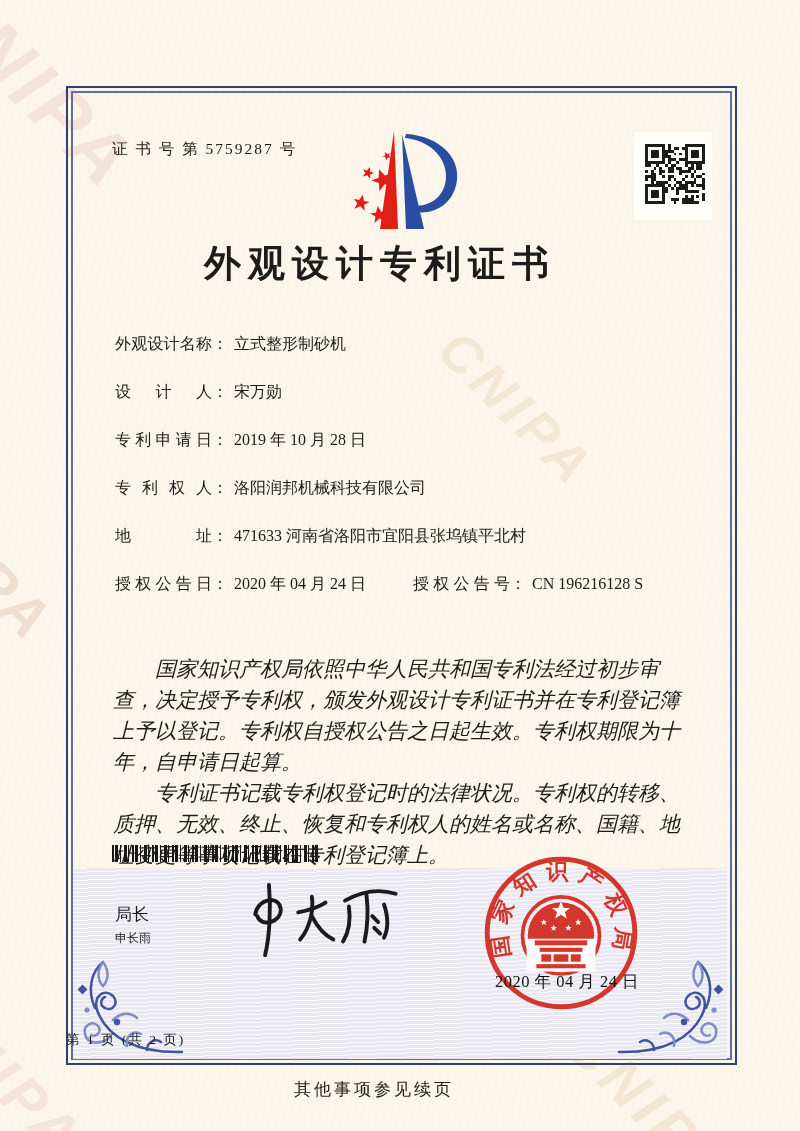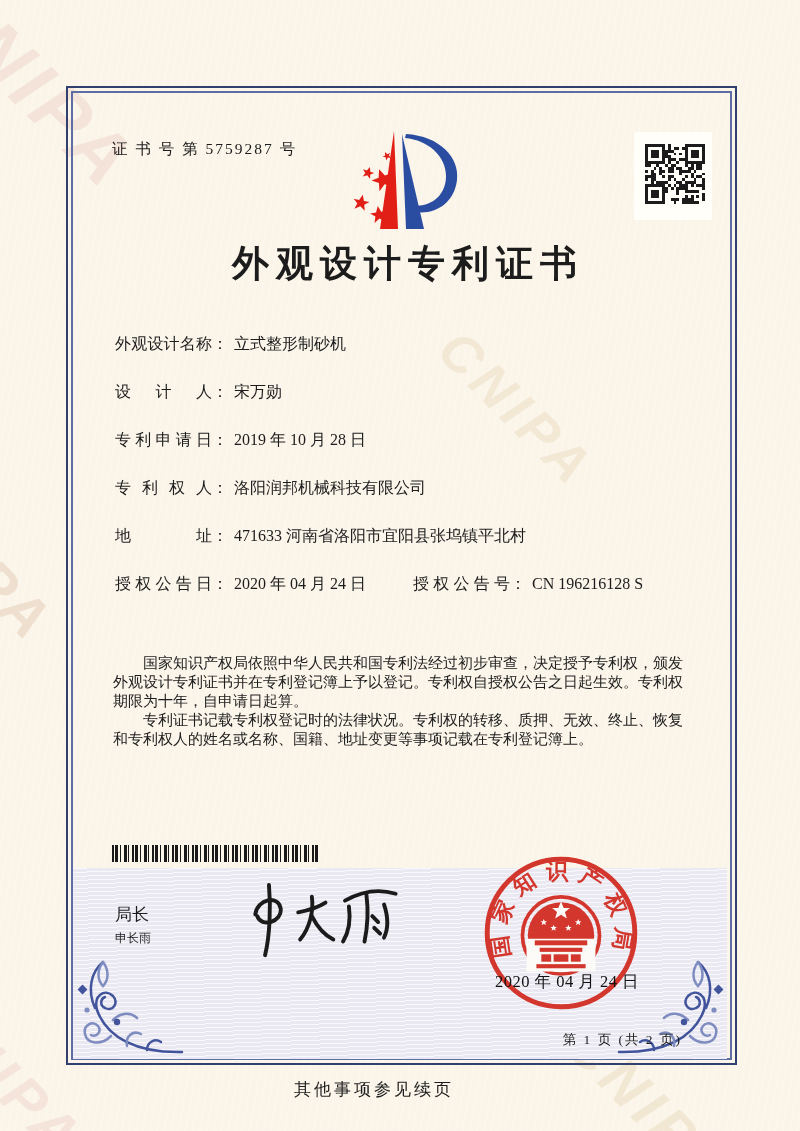--- a/index.html
+++ b/index.html
@@ -36,30 +36,30 @@
     background-image:repeating-linear-gradient(178deg,#f9f8fc 0 1px, rgba(0,0,0,0) 1px 4px);
   }
   .flourish{position:absolute;z-index:3;}
   .flourish.right{transform:scaleX(-1);}
   .cert-no{position:absolute;left:112px;top:139px;z-index:2;font-size:15.5px;letter-spacing:2px;}
   .logo{position:absolute;left:336px;top:126px;z-index:2;}
   .qr-pad{position:absolute;left:634px;top:132px;width:78px;height:88px;background:#fffef8;z-index:2;}
   .qr{position:absolute;left:645px;top:144px;width:60px;height:60px;z-index:3;fill:#1c1c1c;shape-rendering:crispEdges;}
   .doc-title{
     position:absolute;left:0;top:239px;width:760px;z-index:2;text-align:center;
-    font-size:37px;font-weight:bold;letter-spacing:7px;margin-left:28px;
+    font-size:37px;font-weight:bold;letter-spacing:7px;
   }
   .fields{position:absolute;left:115px;top:333px;width:580px;z-index:2;font-size:16px;}
   .frow{position:relative;line-height:21px;margin-bottom:27px;white-space:nowrap;}
   .flabel{display:inline-block;width:97px;text-align:justify;text-align-last:justify;vertical-align:bottom;}
   .fcolon{display:inline-block;margin-right:6px;}
   .fpair2{position:absolute;left:298px;top:0;}
   .body-text{
     position:absolute;left:113px;top:654px;width:574px;z-index:2;
-    font-size:15px;line-height:19px;
+    font-size:21px;line-height:31px;font-style:italic;
   }
   .body-text p{margin:0;text-indent:2em;}
   .barcode{
     position:absolute;left:112px;top:845px;width:208px;height:17px;z-index:2;
     background:repeating-linear-gradient(90deg,
       #191919 0 2px, rgba(0,0,0,0) 2px 3px,
       #191919 3px 6px, rgba(0,0,0,0) 6px 8px,
       #191919 8px 9px, rgba(0,0,0,0) 9px 12px,
       #191919 12px 15px, rgba(0,0,0,0) 15px 16px,
       #191919 16px 17px, rgba(0,0,0,0) 17px 20px);
@@ -68,21 +68,21 @@
     font-family:Liberation Serif, serif;}
   .sign-name{position:absolute;left:115px;top:930px;z-index:4;font-size:12px;
     font-family:Liberation Serif, serif;}
   .signature{position:absolute;left:228px;top:876px;z-index:4;}
   .seal{position:absolute;left:479px;top:851px;z-index:5;}
   .seal-date{
     position:absolute;left:492px;top:971px;width:150px;z-index:6;text-align:center;
     font-size:16.5px;letter-spacing:.5px;color:#111;white-space:nowrap;
   }
   .page-info{
-    position:absolute;left:66px;top:1031px;width:661px;z-index:4;text-align:right;
+    position:absolute;left:66px;top:1031px;width:661px;z-index:4;text-align:left;
     padding-right:45px;box-sizing:border-box;font-size:13.5px;letter-spacing:2px;
   }
   .continuation{
     position:absolute;left:66px;top:1078px;width:661px;z-index:2;text-align:center;
     padding-right:45px;box-sizing:border-box;font-size:17px;letter-spacing:3px;
   }
 </style>
 </head>
 <body>
 

